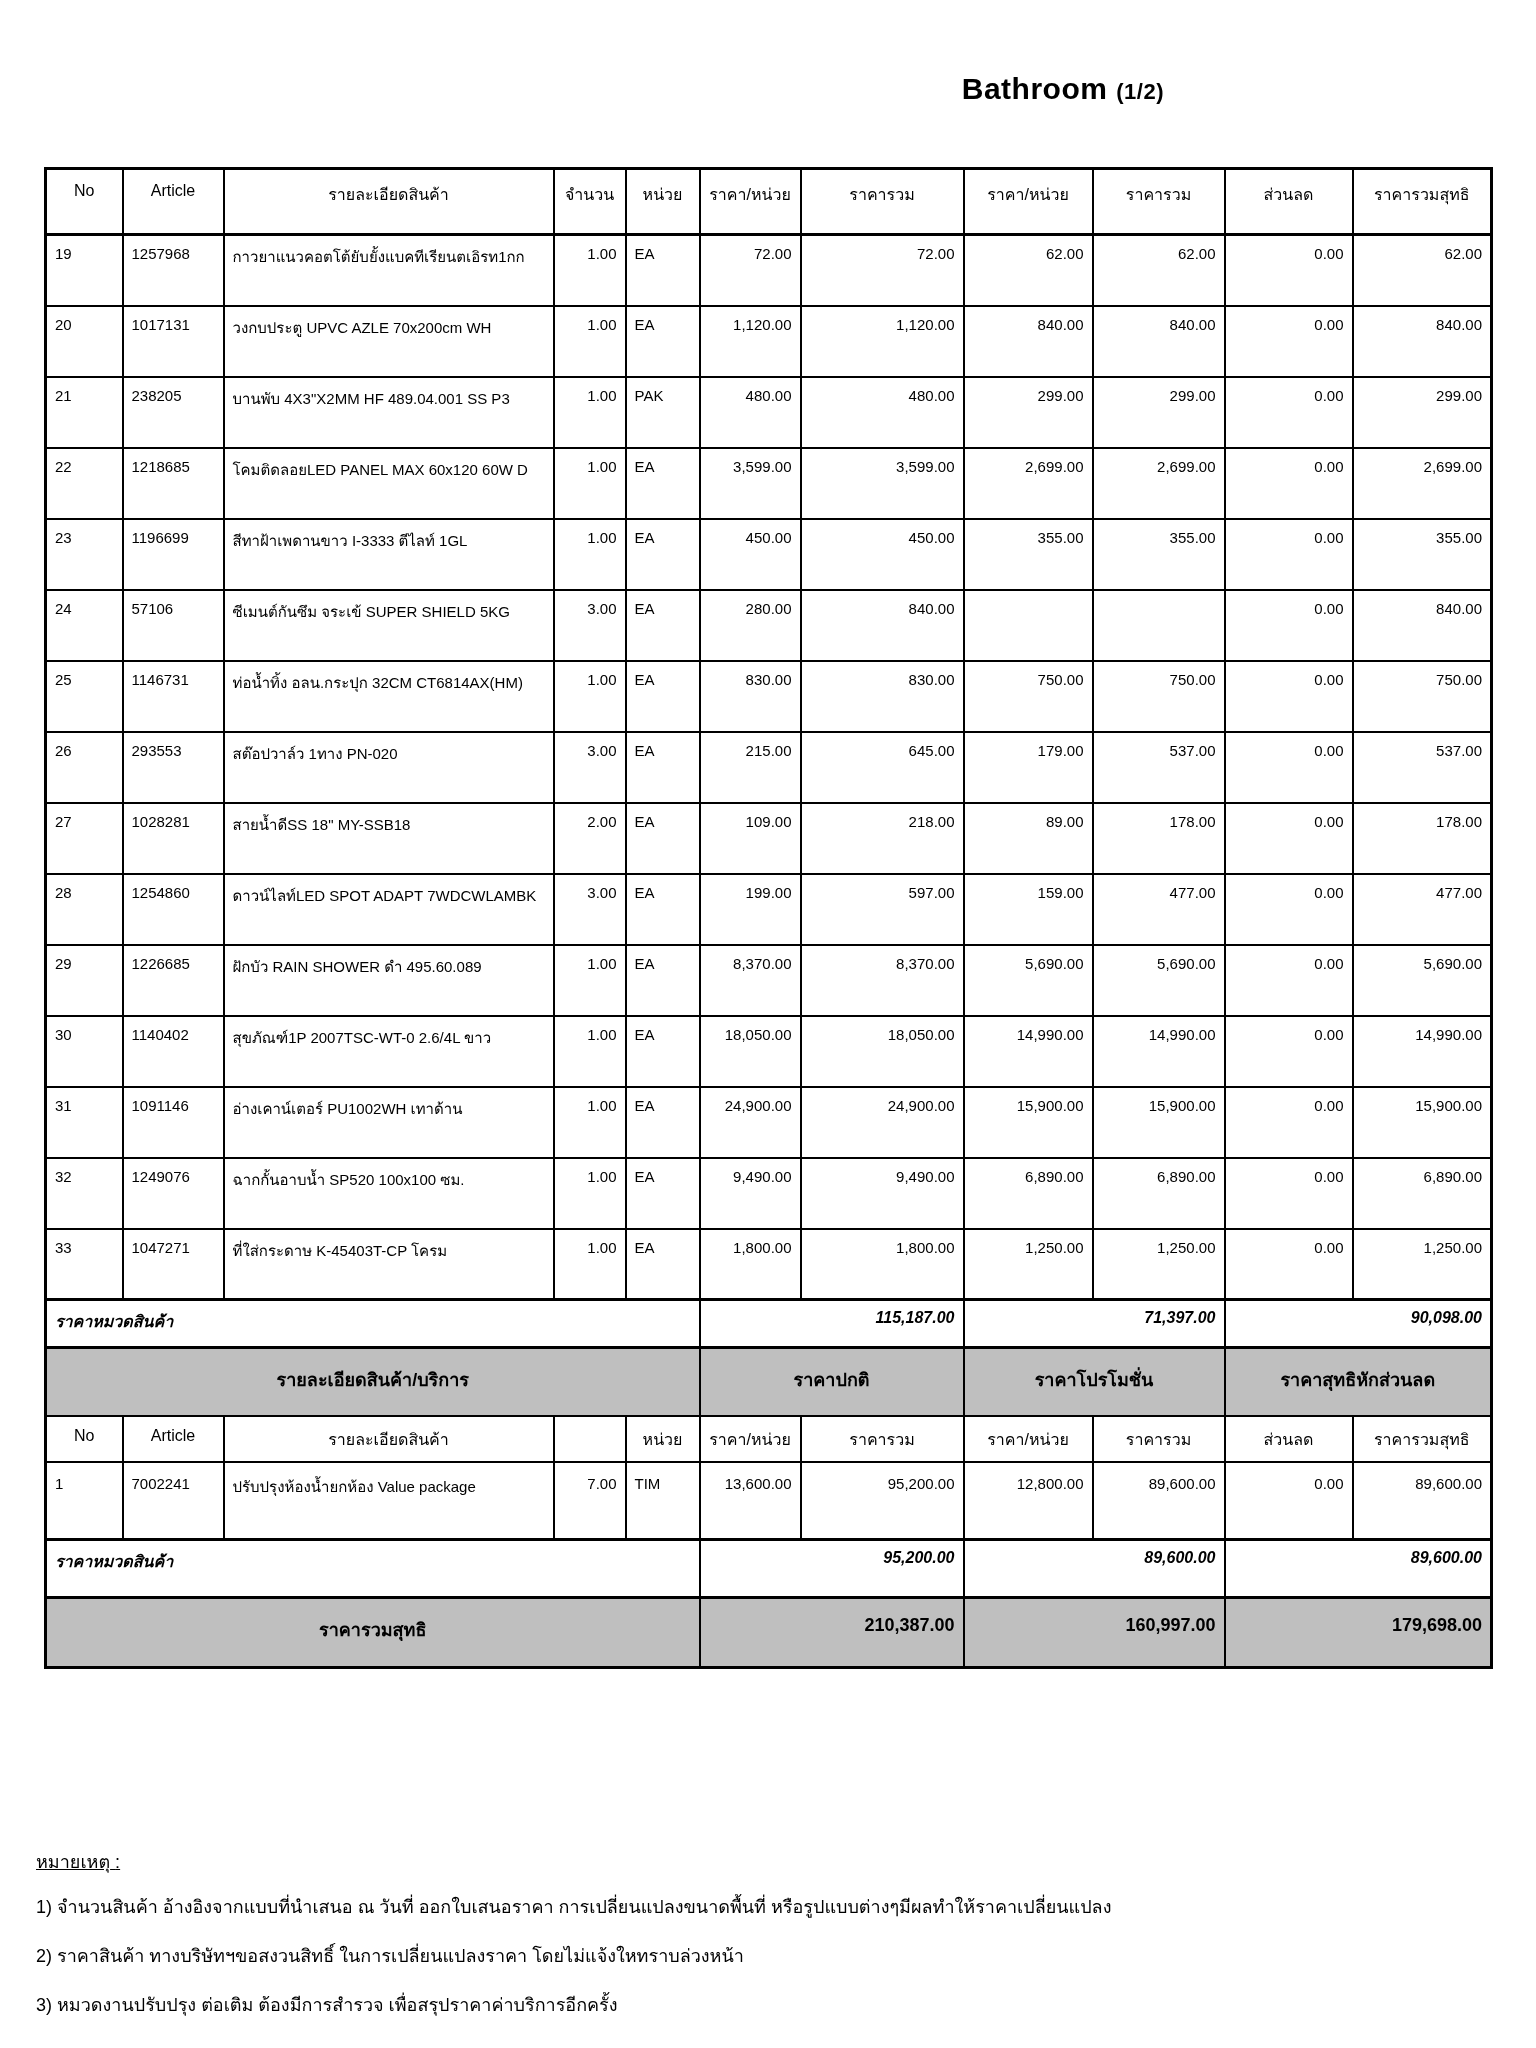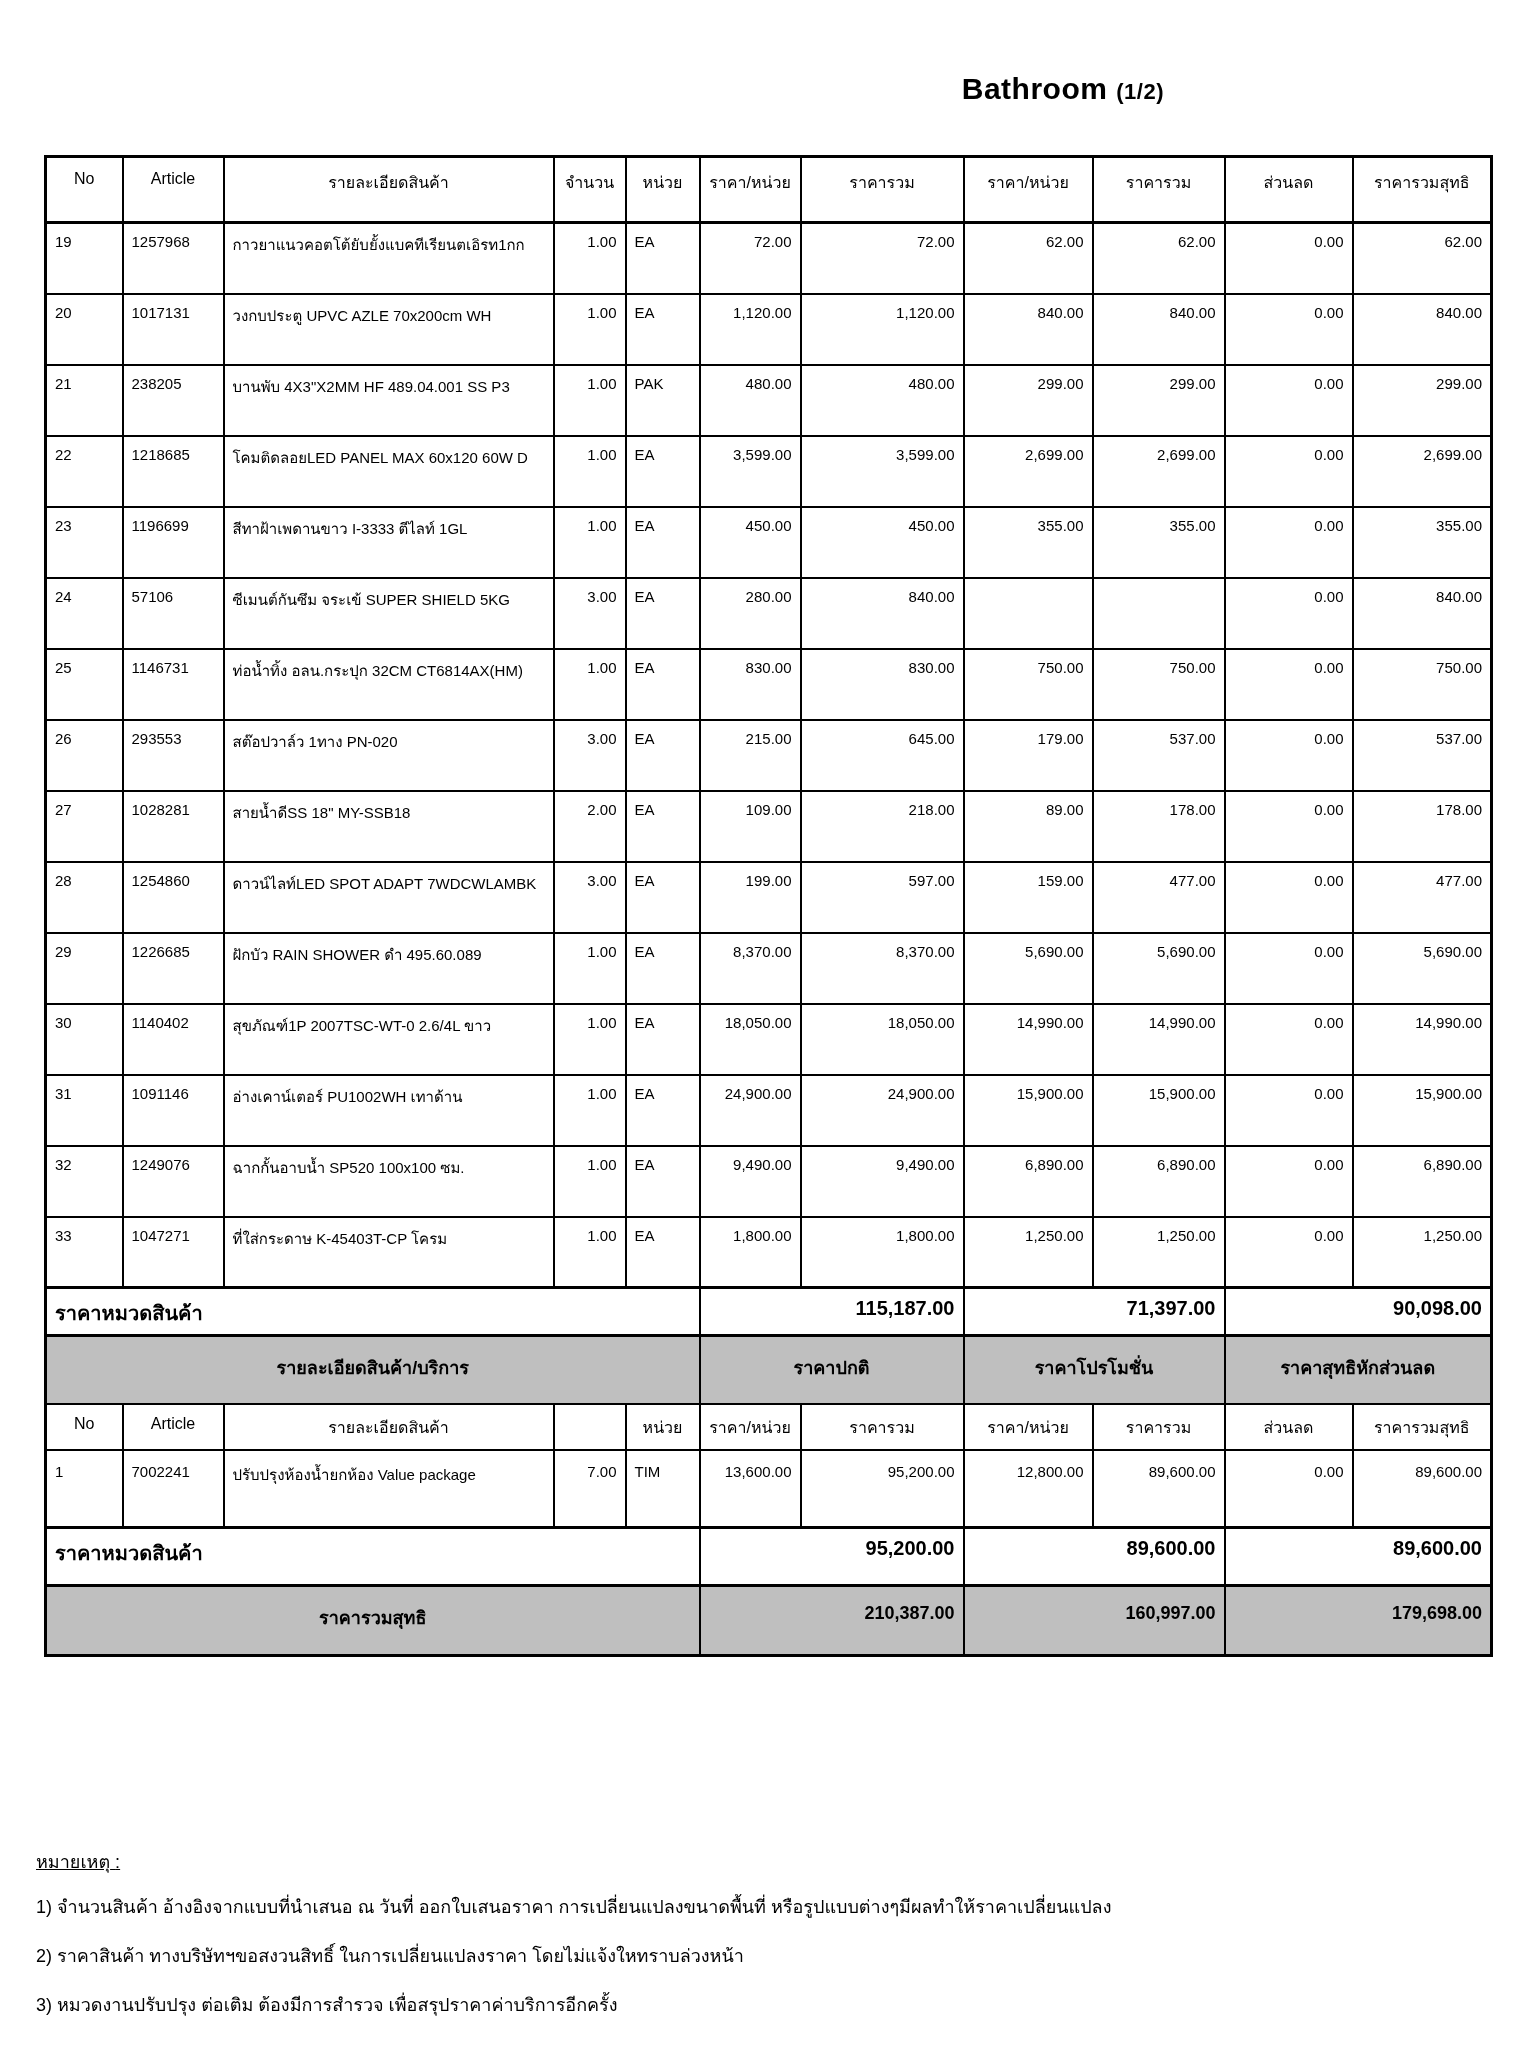--- a/index.html
+++ b/index.html
@@ -18,21 +18,21 @@
     right:380px;
     font-weight:bold;
     font-size:30px;
     letter-spacing:0.5px;
     white-space:nowrap;
   }
   .title .title-page{font-size:22px;font-weight:bold;}
 
   table.quote{
     position:absolute;
-    top:155px;left:44px;
+    top:167px;left:44px;
     width:1446px;
     border-collapse:collapse;
     table-layout:fixed;
     border:3px solid #000;
   }
   table.quote td{
     box-sizing:border-box;
     border:2px solid #000;
     vertical-align:top;
     padding:9px 8px 0 8px;
@@ -44,21 +44,21 @@
   .r{text-align:right;}
   .l{text-align:left;}
 
   tr.hdr td{text-align:center;font-size:16px;}
   tr.h1 td{height:66px;padding-top:12px;border-bottom:3px solid #000;}
   tr.h2 td{height:46px;padding-top:10px;}
 
   tr.prod td{height:71px;}
   tr.svc td{height:78px;padding-top:12px;}
 
-  tr.totals td{height:48px;border-top:3px solid #000;font-weight:bold;font-size:20px;padding-top:8px;}
+  tr.totals td{height:48px;border-top:3px solid #000;font-weight:bold;font-size:16px;padding-top:8px;font-style:italic;}
   tr.svct td{height:58px;}
 
   tr.band td{
     height:68px;
     background:#bfbfbf;
     border-top:3px solid #000;
     font-weight:bold;
     font-size:18px;
     text-align:center;
     padding-top:16px;

